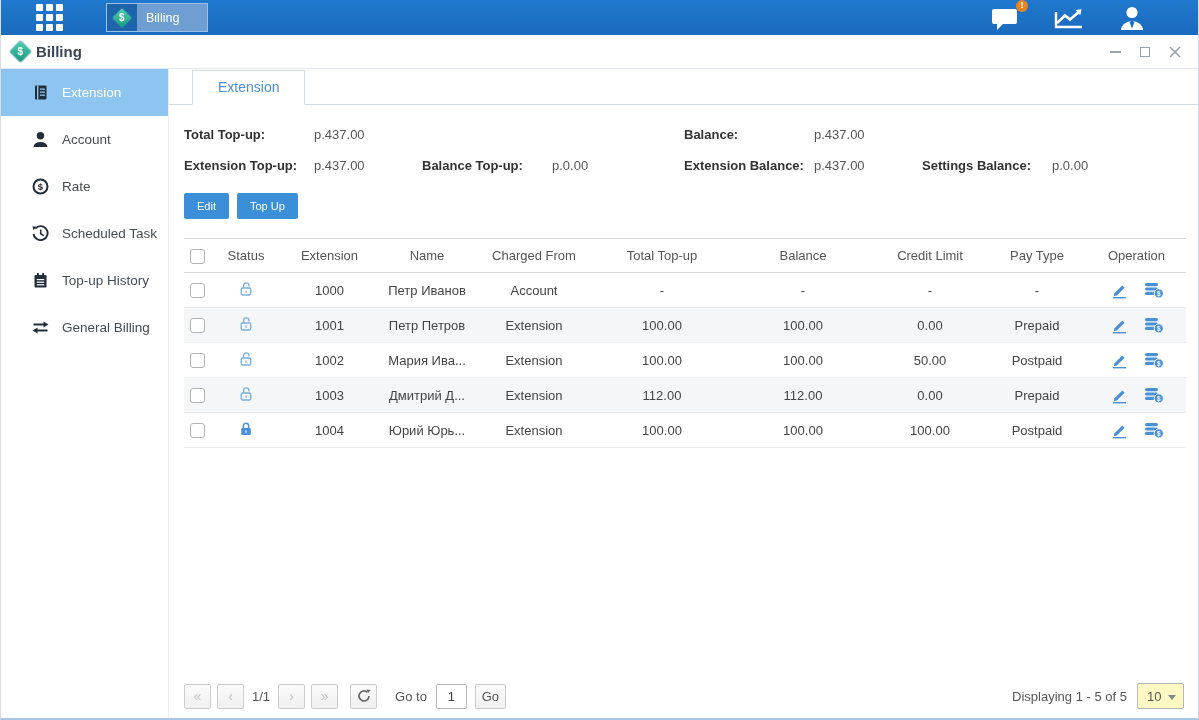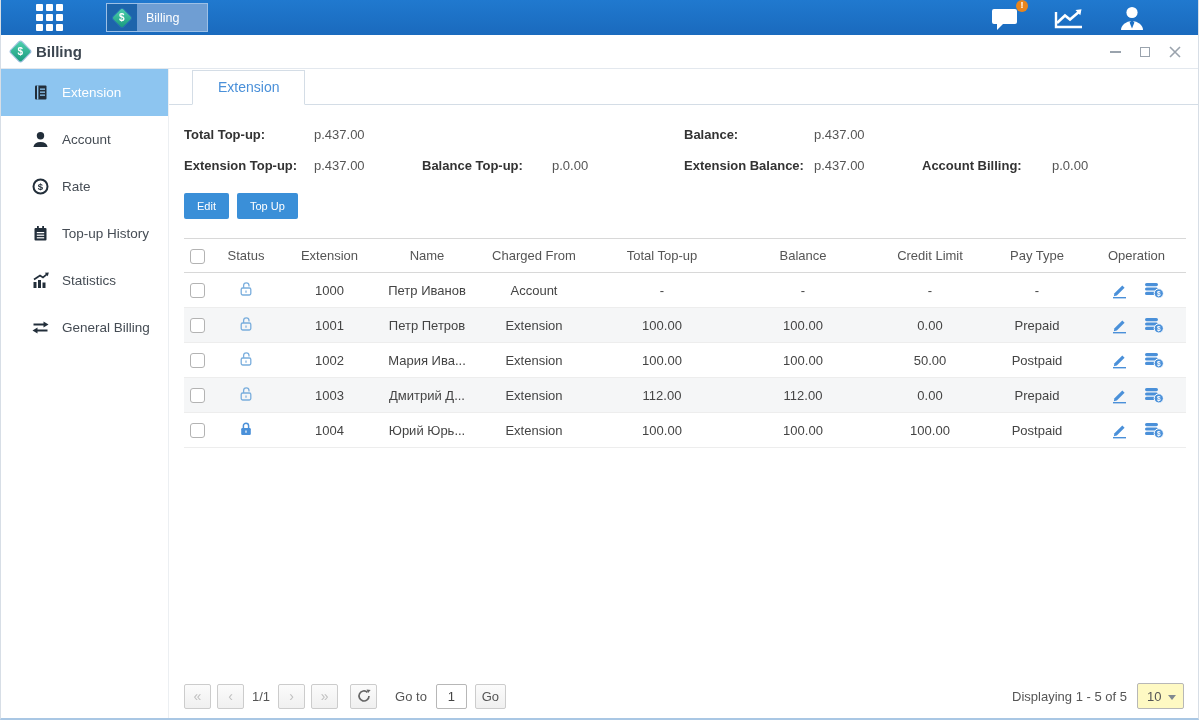--- a/index.html
+++ b/index.html
@@ -207,41 +207,39 @@
           <svg width="17" height="17" viewBox="0 0 17 17">
               <circle cx="8.5" cy="8.5" r="7" fill="none" stroke="currentColor" stroke-width="2"></circle>
               <text x="8.5" y="12" font-size="9.5" font-weight="bold" text-anchor="middle" fill="currentColor" font-family="inherit">$</text>
             </svg>
         </span>
         <span>Rate</span>
       </div>
       <div class="side-item">
         <span class="s-icon">
           <svg width="17" height="17" viewBox="0 0 17 17">
+              <path d="M3.2 3.6 A7 7 0 1 1 1.6 8.8" fill="none" stroke="currentColor" stroke-width="1.9"></path>
+              <path d="M0.4 1.2 l3.8 0.6 -2.6 3.4 z" fill="currentColor"></path>
+              <path d="M8.7 4.6 v4.2 l3.1 1.8" fill="none" stroke="currentColor" stroke-width="1.6"></path>
+            </svg>
+        </span>
+        <span>Scheduled Task</span>
+      </div>
+      <div class="side-item">
+        <span class="s-icon">
+          <svg width="17" height="17" viewBox="0 0 17 17">
               <rect x="2.5" y="3" width="12" height="12.5" rx="1" fill="currentColor"></rect>
               <rect x="5" y="1" width="1.8" height="4" fill="currentColor"></rect>
               <rect x="10.2" y="1" width="1.8" height="4" fill="currentColor"></rect>
               <rect x="4.8" y="7" width="7.4" height="1.2" fill="#fff"></rect>
               <rect x="4.8" y="9.6" width="7.4" height="1.2" fill="#fff"></rect>
               <rect x="4.8" y="12.2" width="7.4" height="1.2" fill="#fff"></rect>
             </svg>
         </span>
         <span>Top-up History</span>
-      </div>
-      <div class="side-item">
-        <span class="s-icon">
-          <svg width="17" height="17" viewBox="0 0 17 17">
-              <rect x="1.5" y="10" width="3" height="6" fill="currentColor"></rect>
-              <rect x="6" y="8" width="3" height="8" fill="currentColor"></rect>
-              <rect x="10.5" y="10.5" width="3" height="5.5" fill="currentColor"></rect>
-              <path d="M2 7.5 L8 3.5 L11 5.5 L15 2.2" fill="none" stroke="currentColor" stroke-width="1.7"></path>
-              <path d="M12.8 0.8 l4 -0.4 -1 3.9 z" fill="currentColor"></path>
-            </svg>
-        </span>
-        <span>Statistics</span>
       </div>
       <div class="side-item">
         <span class="s-icon">
           <svg width="17" height="17" viewBox="0 0 17 17">
               <path d="M1.5 5.5 h11" stroke="currentColor" stroke-width="2"></path>
               <path d="M11.5 2.5 l5 3 -5 3 z" fill="currentColor"></path>
               <path d="M4.5 11.5 h11" stroke="currentColor" stroke-width="2"></path>
               <path d="M5.5 8.5 l-5 3 5 3 z" fill="currentColor"></path>
             </svg>
         </span>
@@ -268,21 +266,21 @@
           </div>
         </div>
         <div class="sum-half">
           <div class="sum-row">
             <span class="sum-label">Balance:</span>
             <span class="sum-value">p.437.00</span>
           </div>
           <div class="sum-row">
             <span class="sum-label">Extension Balance:</span>
             <span class="sum-value">p.437.00</span>
-            <span class="sum-label second">Account Billing:</span>
+            <span class="sum-label second">Settings Balance:</span>
             <span class="sum-value">p.0.00</span>
           </div>
         </div>
       </div>
 
       <div class="actions">
         <button class="btn-primary">Edit</button>
         <button class="btn-primary">Top Up</button>
       </div>
 

